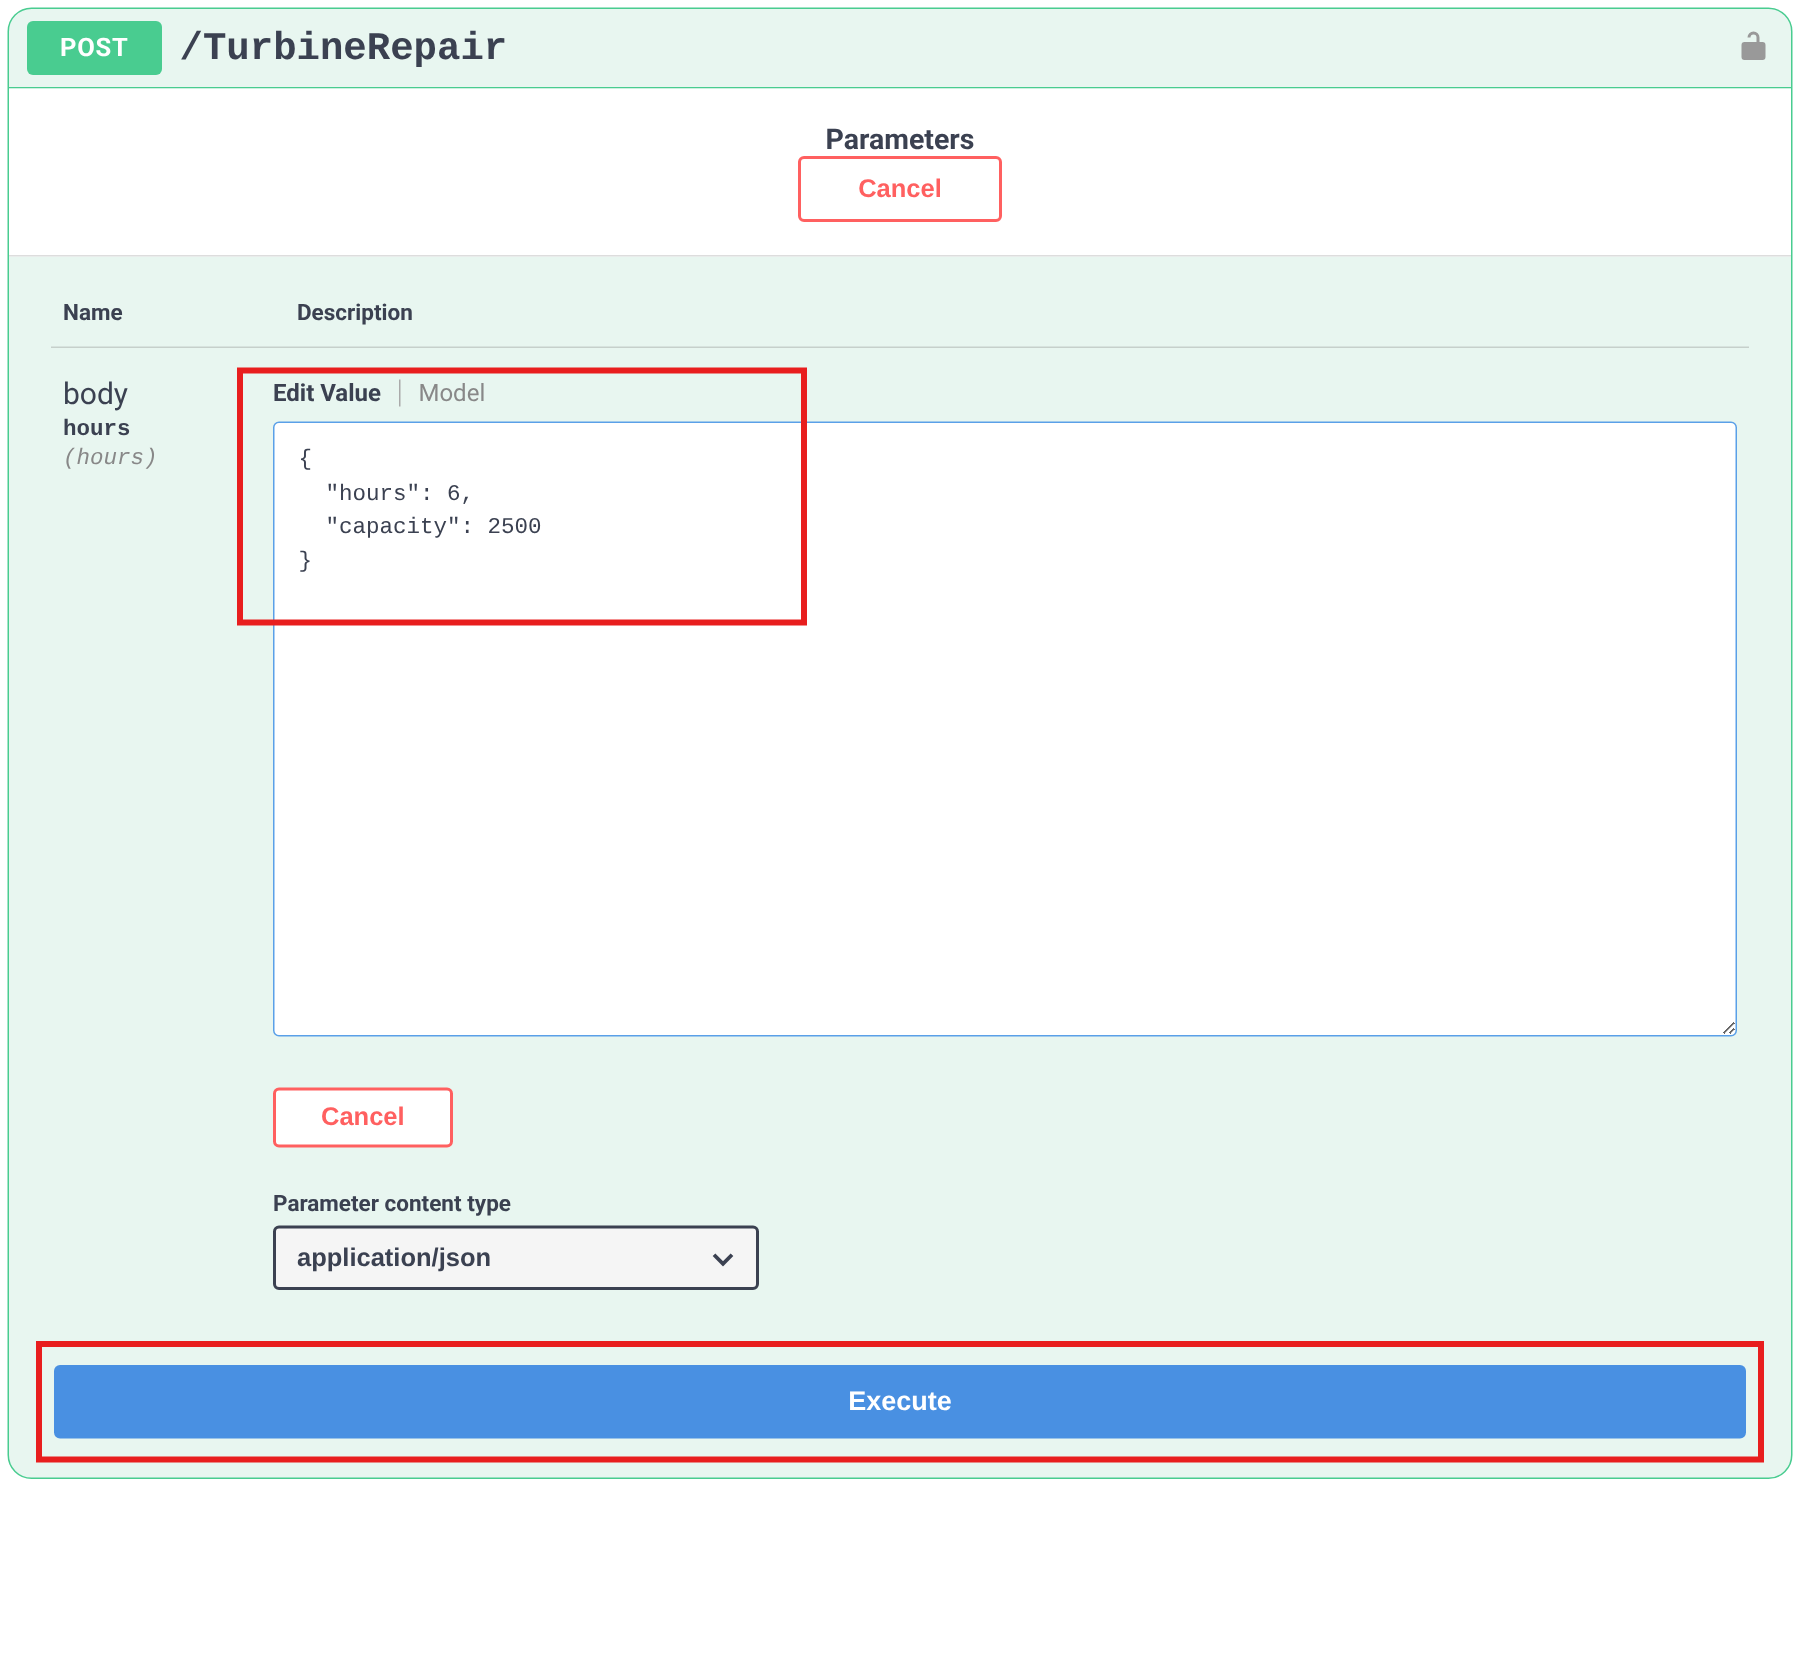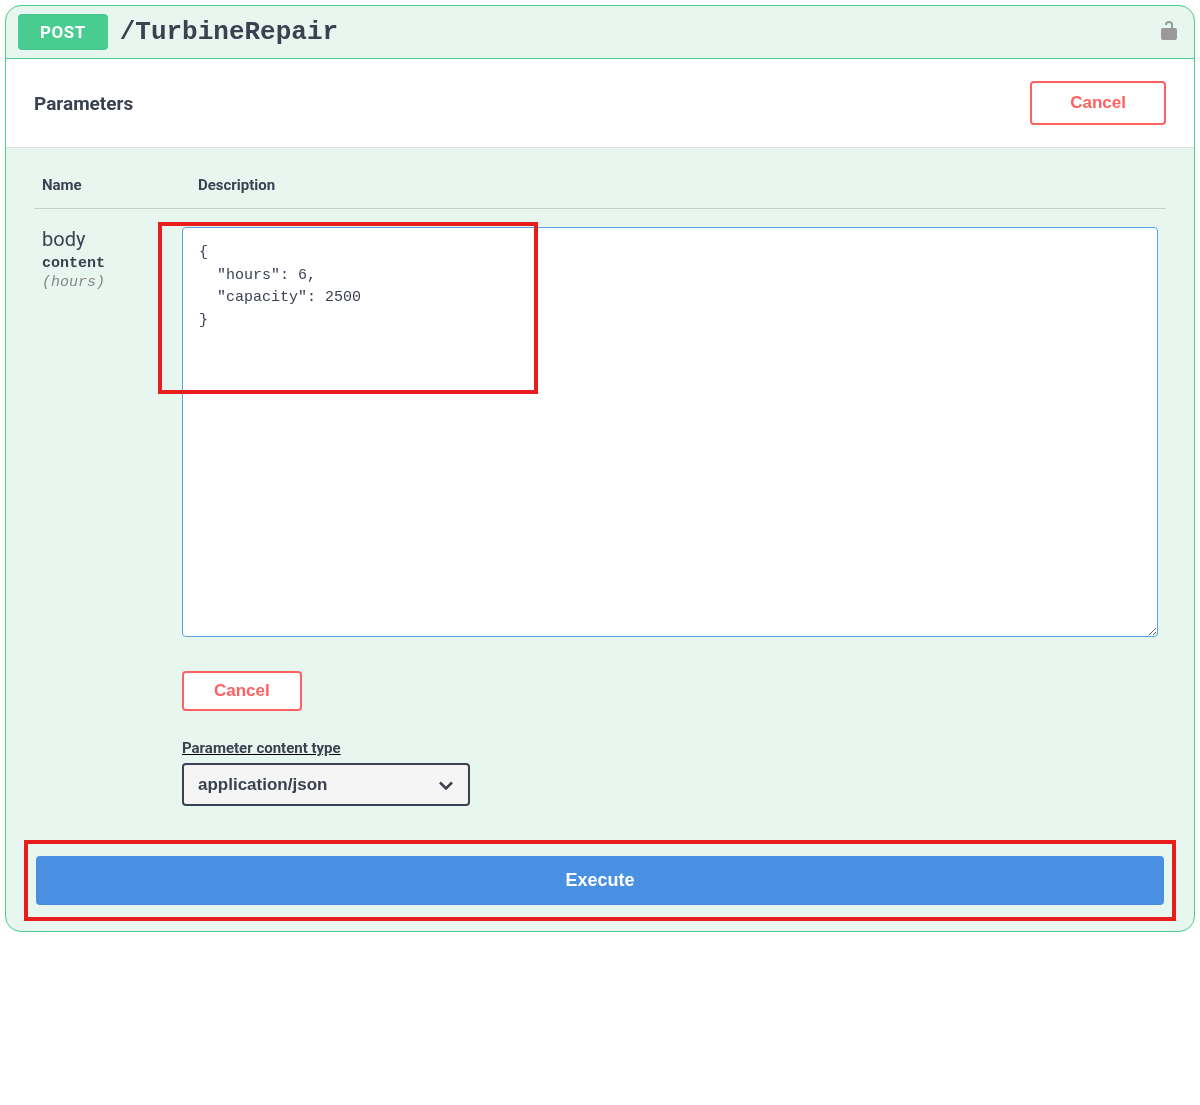--- a/index.html
+++ b/index.html
@@ -48,20 +48,21 @@
       color: #999;
       padding-right: 4px;
     }
     .parameters-header {
       background: #fff;
       display: flex;
       align-items: center;
       justify-content: space-between;
       padding: 22px 28px;
       border-bottom: 1px solid #ddd;
+      flex-direction: column;
     }
     .parameters-title {
       font-size: 19px;
       font-weight: 700;
       color: #3b4151;
     }
     .btn-cancel-top {
       background: #fff;
       border: 2px solid #ff6060;
       color: #ff6060;
@@ -171,31 +172,30 @@
       color: #ff6060;
       font-weight: 700;
       font-size: 17px;
       padding: 8px 30px;
       border-radius: 4px;
       cursor: pointer;
       margin-top: 30px;
     }
     .content-type-section {
       margin-top: 28px;
-      text-decoration: underline;
     }
     .content-type-label {
       font-weight: 700;
       font-size: 15px;
       color: #3b4151;
       margin-bottom: 6px;
       display: block;
     }
     .content-type-select {
-      width: 288px;
+      width: 324px;
       padding: 10px 14px;
       font-size: 17px;
       font-weight: 700;
       border: 2px solid #3b4151;
       border-radius: 4px;
       background: #f5f5f5;
       color: #3b4151;
       appearance: none;
       cursor: pointer;
       position: relative;
@@ -260,25 +260,30 @@
   <div class="params-body">
 
     <div class="param-table-header">
       <div class="col-name">Name</div>
       <div class="col-desc">Description</div>
     </div>
 
     <div class="param-row">
       <div class="param-name-col">
         <div class="param-name">body</div>
-        <div class="param-type">content</div>
+        <div class="param-type">hours</div>
         <div class="param-in">(hours)</div>
       </div>
       <div class="param-desc-col">
 
+        <div class="tabs-row">
+          <span class="tab-edit">Edit Value</span>
+          <span class="tab-sep"></span>
+          <span class="tab-model">Model</span>
+        </div>
 
         <textarea class="json-textarea" style="">{
   "hours": 6,
   "capacity": 2500
 }</textarea>
 
         <div class="highlight-box-1" style="top:-5px; left:-24px; width:380px; height:172px;"></div>
 
         <button class="btn-cancel-small">Cancel</button>
 

